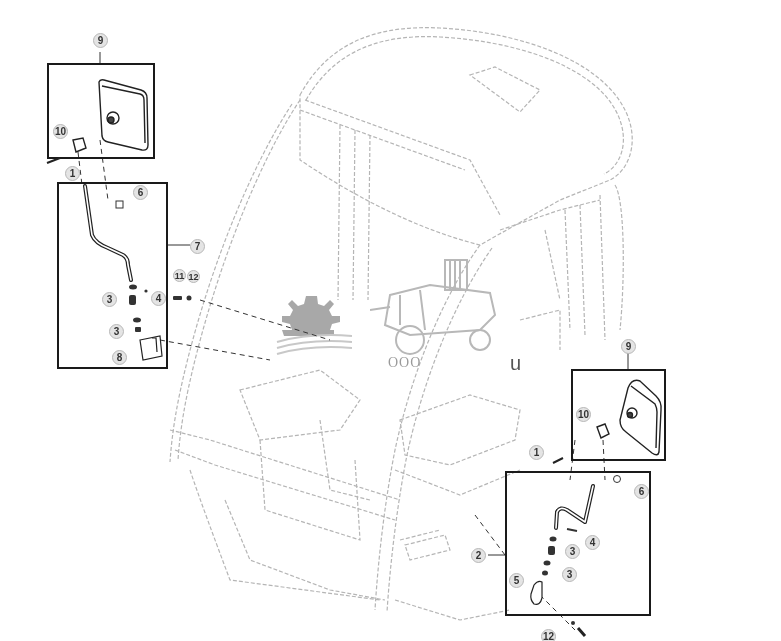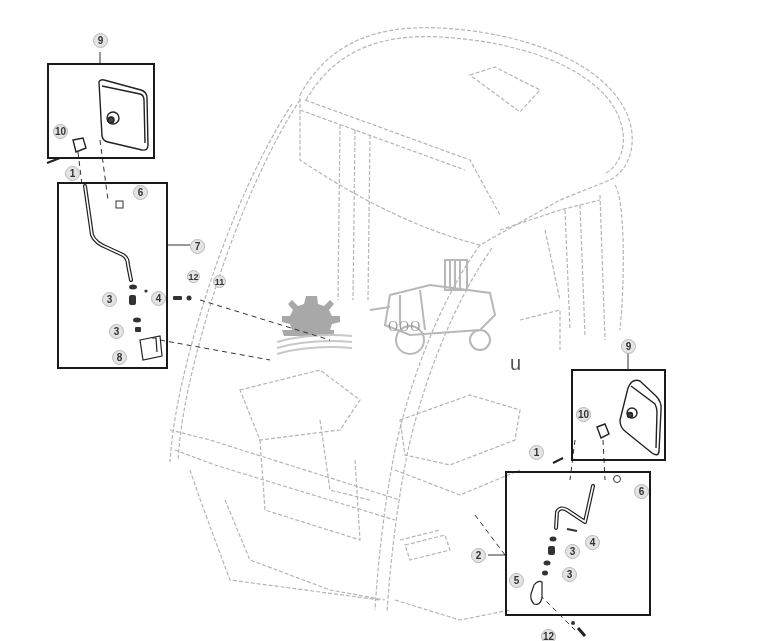--- a/index.html
+++ b/index.html
@@ -11,21 +11,21 @@
       font: bold 10px "Liberation Sans", sans-serif; color: #333;
       display: flex; align-items: center; justify-content: center;
       box-sizing: border-box; cursor: pointer;
     }
     .callout.small { width: 13px; height: 13px; font-size: 9px; }
     .box { position: absolute; border: 2px solid #1a1a1a; box-sizing: border-box; }
     .wm-text {
       position: absolute; font-family: "Liberation Serif", serif; color: #9a9a9a;
       font-size: 30px; letter-spacing: 0px; white-space: nowrap;
     }
-    .wm-ooo { position: absolute; font-family: "Liberation Serif", serif; color: #9a9a9a; font-size: 14px; letter-spacing: 1px; }
+    .wm-ooo { position: absolute; font-family: "Liberation Serif", serif; color: #9a9a9a; font-size: 14px; letter-spacing: 1px; margin-top: 36px; }
     .wm-u { position: absolute; font-family: "Liberation Sans", sans-serif; color: #555; font-size: 20px; }
   </style>
 </head>
 <body>
 
 <div id="stage">
 
   <svg width="781" height="641" style="position:absolute;left:0;top:0;">
     <g fill="none" stroke="#b5b5b5" stroke-width="1.2" stroke-dasharray="4 2">
 
@@ -155,21 +155,21 @@
       <path d="M140 340 L 160 336 L 162 356 L 143 360 Z"></path>
       <path d="M152 338 L 156 338 L 157 352"></path>
     </g>
   </svg>
 
   <div class="callout" style="left:93px;top:33px;">9</div>
   <div class="callout" style="left:53px;top:124px;">10</div>
   <div class="callout" style="left:65px;top:166px;">1</div>
   <div class="callout" style="left:133px;top:185px;">6</div>
   <div class="callout" style="left:190px;top:239px;">7</div>
-  <div class="callout small" style="left:173px;top:275px;margin-left:40px;">11</div>
+  <div class="callout small" style="left:173px;top:269px;">11</div>
   <div class="callout small" style="left:187px;top:270px;">12</div>
   <div class="callout" style="left:102px;top:292px;">3</div>
   <div class="callout" style="left:151px;top:291px;">4</div>
   <div class="callout" style="left:109px;top:324px;">3</div>
   <div class="callout" style="left:112px;top:350px;">8</div>
 
   <div class="box" style="left:571px;top:369px;width:95px;height:92px;"></div>
   <svg width="781" height="641" style="position:absolute;left:0;top:0;">
     <g fill="#fff" stroke="#222" stroke-width="1.4">
       <path d="M628 388 Q 632 378 640 381 L 656 396 Q 662 402 661 410 L 659 452 Q 658 457 652 453 L 626 432 Q 620 428 620 420 Z"></path>

